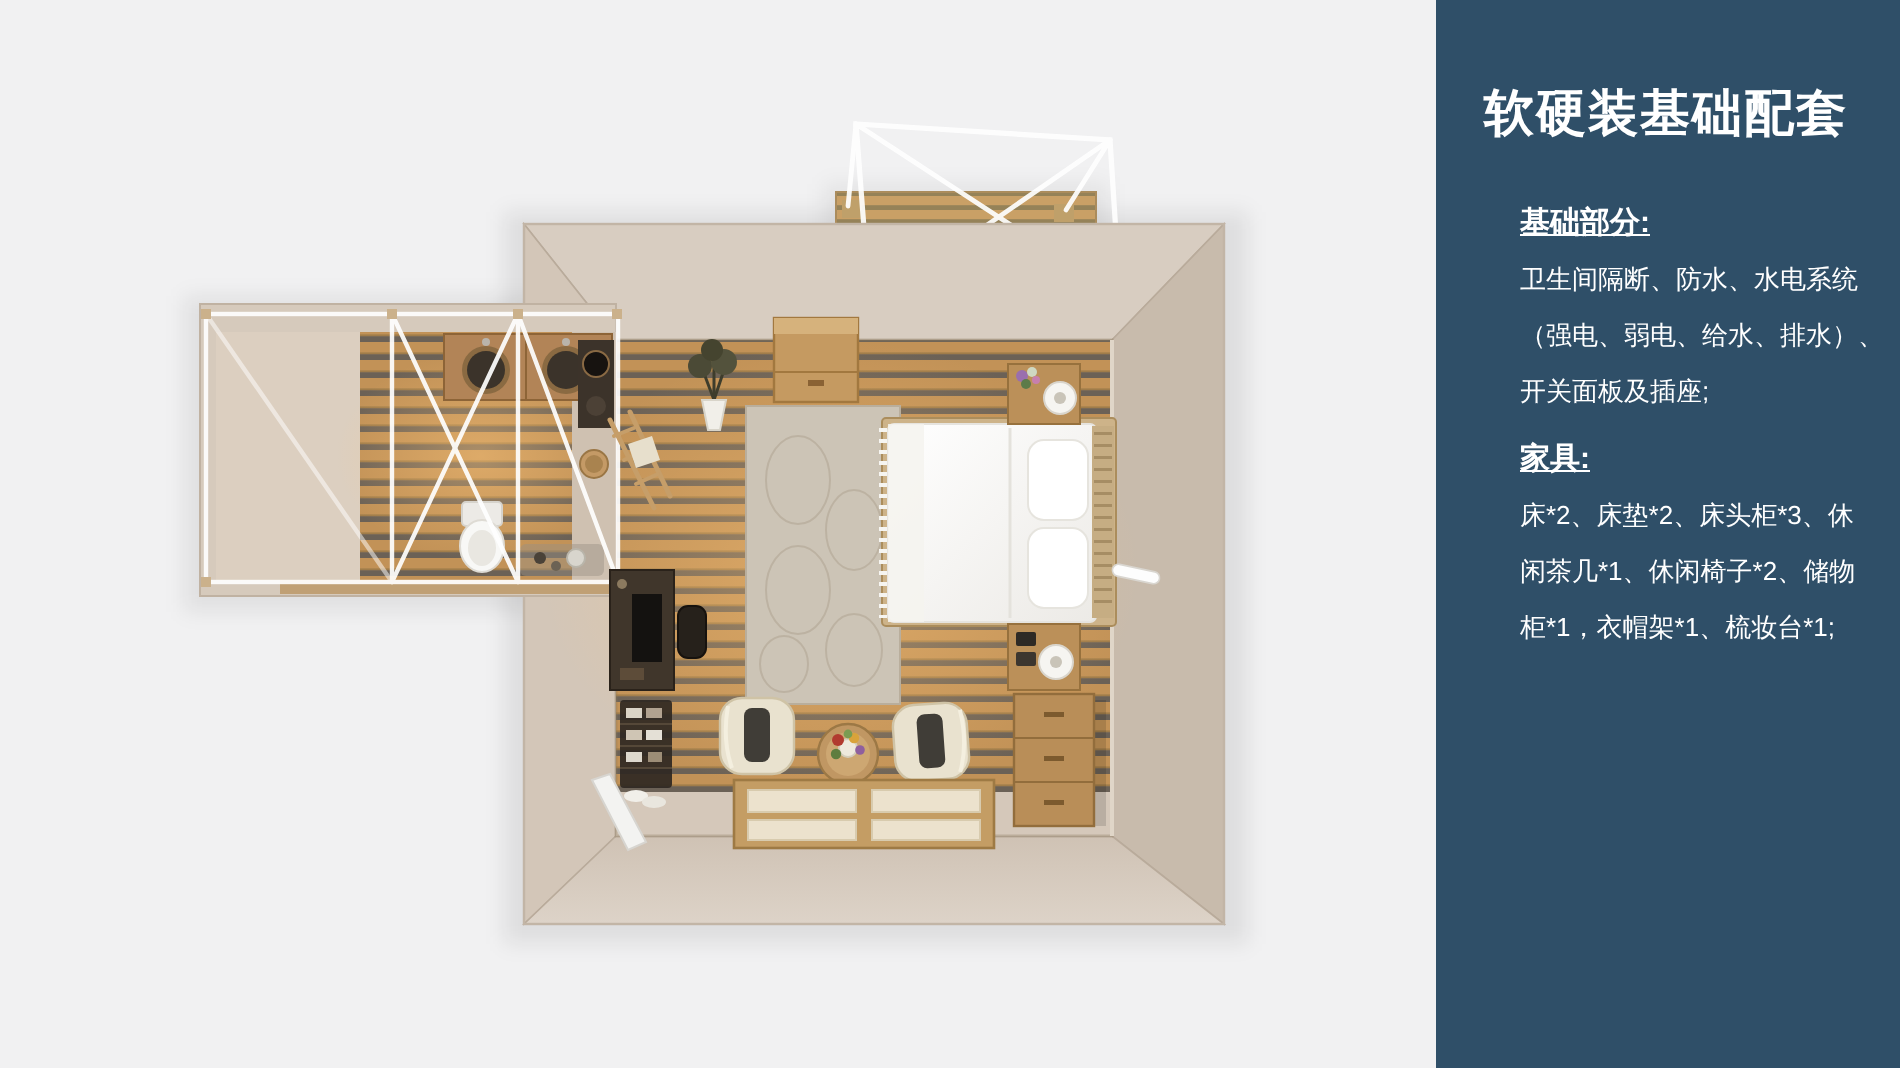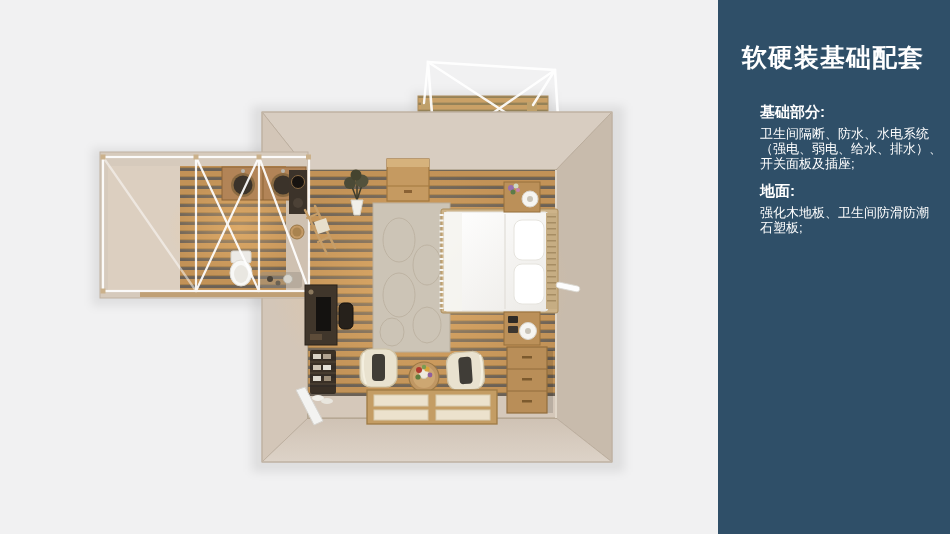--- a/index.html
+++ b/index.html
@@ -13,22 +13,22 @@
   .sidebar{
     position:absolute;left:718px;top:0;width:232px;height:534px;
     background:#2f4f68;color:#ffffff;box-sizing:border-box;
     padding:42px 16px 0 24px;
   }
   .sidebar-title{
     font-size:25px;font-weight:bold;letter-spacing:1px;
     margin:0 0 30px 0;line-height:30px;
   }
   .sidebar-section{margin:0 0 10px 18px;}
-  .section-heading{font-size:15px;font-weight:bold;line-height:20px;margin:0 0 4px 0;}
-  .section-body{font-size:13px;line-height:15px;white-space:pre;margin:0;}
+  .section-heading{font-size:15px;font-weight:bold;line-height:20px;margin:0 0 4px 0;text-decoration:underline;}
+  .section-body{font-size:13px;line-height:28px;white-space:pre;margin:0;}
 </style>
 </head>
 <body>
 
 <div class="stage">
 
   <div class="floorplan-panel">
     <svg width="718" height="534" viewBox="0 0 718 534" xmlns="http://www.w3.org/2000/svg">
       <defs>
         <pattern id="slats" width="10" height="9" patternUnits="userSpaceOnUse">
@@ -297,25 +297,26 @@
   <div class="sidebar">
     <h1 class="sidebar-title">软硬装基础配套</h1>
 
     <div class="sidebar-section">
       <div class="section-heading">基础部分:</div>
       <div class="section-body">卫生间隔断、防水、水电系统
 （强电、弱电、给水、排水）、
 开关面板及插座;</div>
     </div>
 
+    <div class="sidebar-section">
+      <div class="section-heading">家具:</div>
+      <div class="section-body">床*2、床垫*2、床头柜*3、休
+闲茶几*1、休闲椅子*2、储物
+柜*1，衣帽架*1、梳妆台*1;</div>
+    </div>
 
 
     <div class="sidebar-section">
     </div>
 
-    <div class="sidebar-section">
-      <div class="section-heading">地面:</div>
-      <div class="section-body">强化木地板、卫生间防滑防潮
-石塑板;</div>
-    </div>
   </div>
 
 </div>
 
 </body></html>

